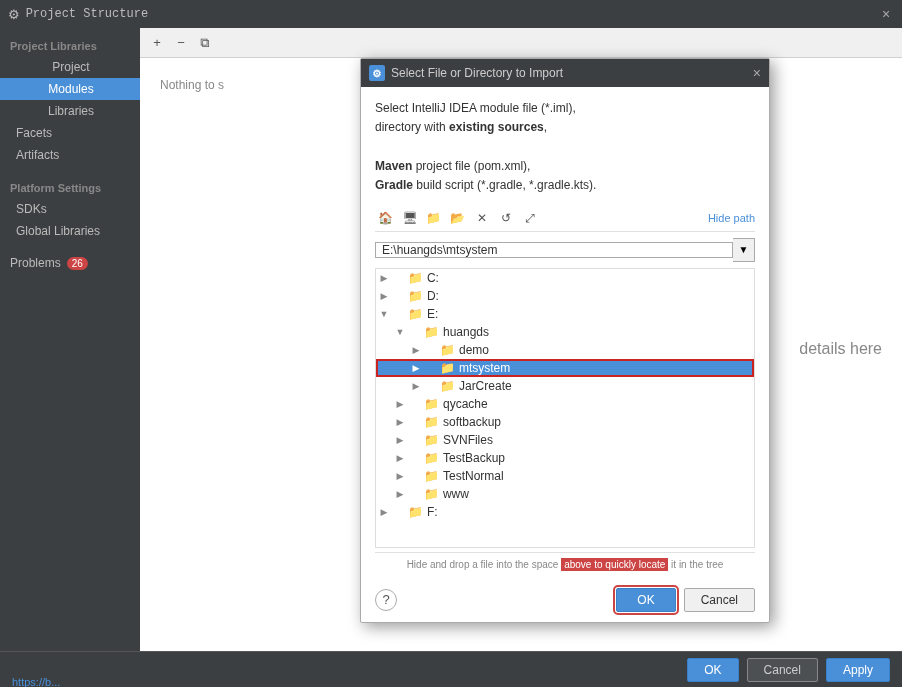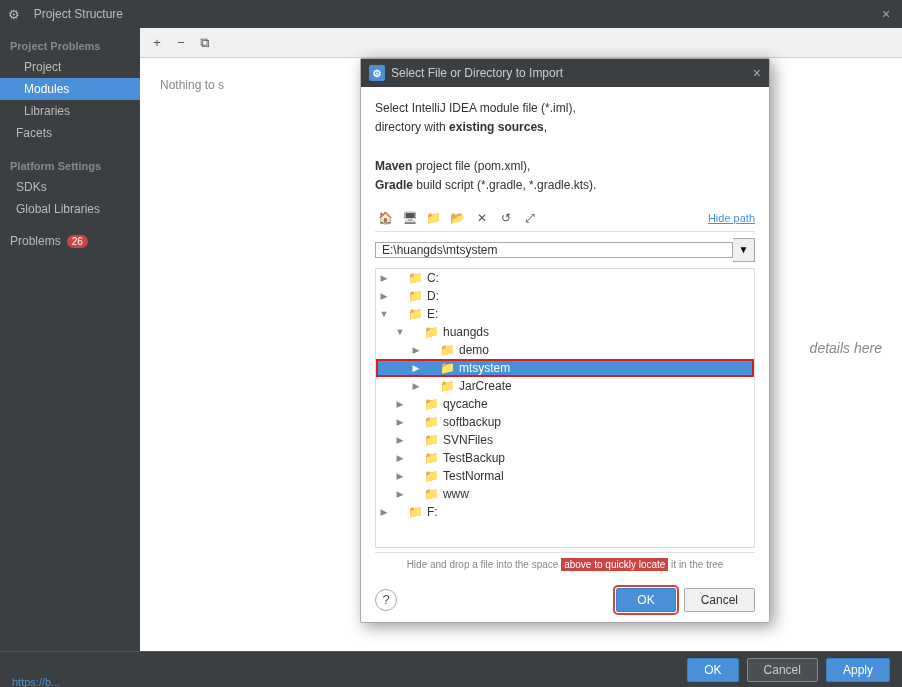--- a/index.html
+++ b/index.html
@@ -17,21 +17,22 @@
     .title-bar {
       background: #3c3f41;
       height: 28px;
       display: flex;
       align-items: center;
       padding: 0 8px;
       color: #bbbbbb;
       font-size: 12px;
     }
     .title-bar .title-text {
-      margin-left: 14px;
+      margin-left: 6px;
+      font-family: Liberation Mono, monospace;
     }
     .title-bar .close-btn {
       margin-left: auto;
       width: 16px;
       height: 16px;
       display: flex;
       align-items: center;
       justify-content: center;
       cursor: pointer;
       color: #aaa;
@@ -62,21 +63,22 @@
       padding: 4px 10px 4px 16px;
       cursor: pointer;
       color: #bbbbbb;
       font-size: 12px;
     }
     .sidebar-item.active {
       background: #4a90d9;
       color: white;
     }
     .sidebar-item.indent {
-      padding-left: 24px;
+      padding-left: 12px;
+      text-align: center;
     }
     .sidebar-separator {
       height: 8px;
     }
     .problems-item {
       padding: 6px 10px;
       display: flex;
       align-items: center;
       gap: 6px;
       cursor: pointer;
@@ -233,21 +235,20 @@
       align-items: center;
       justify-content: center;
       color: #555;
       font-size: 12px;
     }
     .hide-path-link {
       margin-left: auto;
       color: #4a90d9;
       font-size: 11px;
       cursor: pointer;
-      text-decoration: underline;
     }
 
     
     .path-row {
       display: flex;
       align-items: center;
       margin-bottom: 6px;
     }
     .path-input {
       flex: 1;
@@ -369,49 +370,51 @@
       outline: 2px solid #cc2222;
       outline-offset: -2px;
     }
 
     
     .details-text {
       position: absolute;
       right: 20px;
       top: 50%;
       color: #888;
-      font-size: 14px;
-      font-style: italic;
+      font-size: 16px;
     }
   </style>
 </head>
 <body>
 
 <div class="title-bar">
   <span style="font-size:13px;">⚙</span>
   <span class="title-text">Project Structure</span>
   <span class="close-btn">×</span>
 </div>
 
 <div class="main-layout">
 
   <div class="sidebar">
-    <div class="sidebar-section-label">Project Problems</div>
+    <div class="sidebar-section-label">Project Libraries</div>
 
     <div class="sidebar-item indent">
       <span>Project</span>
     </div>
     <div class="sidebar-item indent active">
       <span>Modules</span>
     </div>
     <div class="sidebar-item indent">
       <span>Libraries</span>
     </div>
     <div class="sidebar-item">
       <span>Facets</span>
+    </div>
+    <div class="sidebar-item">
+      <span>Artifacts</span>
     </div>
 
     <div class="sidebar-separator"></div>
     <div class="sidebar-section-label">Platform Settings</div>
     <div class="sidebar-item">
       <span>SDKs</span>
     </div>
     <div class="sidebar-item">
       <span>Global Libraries</span>
     </div>

